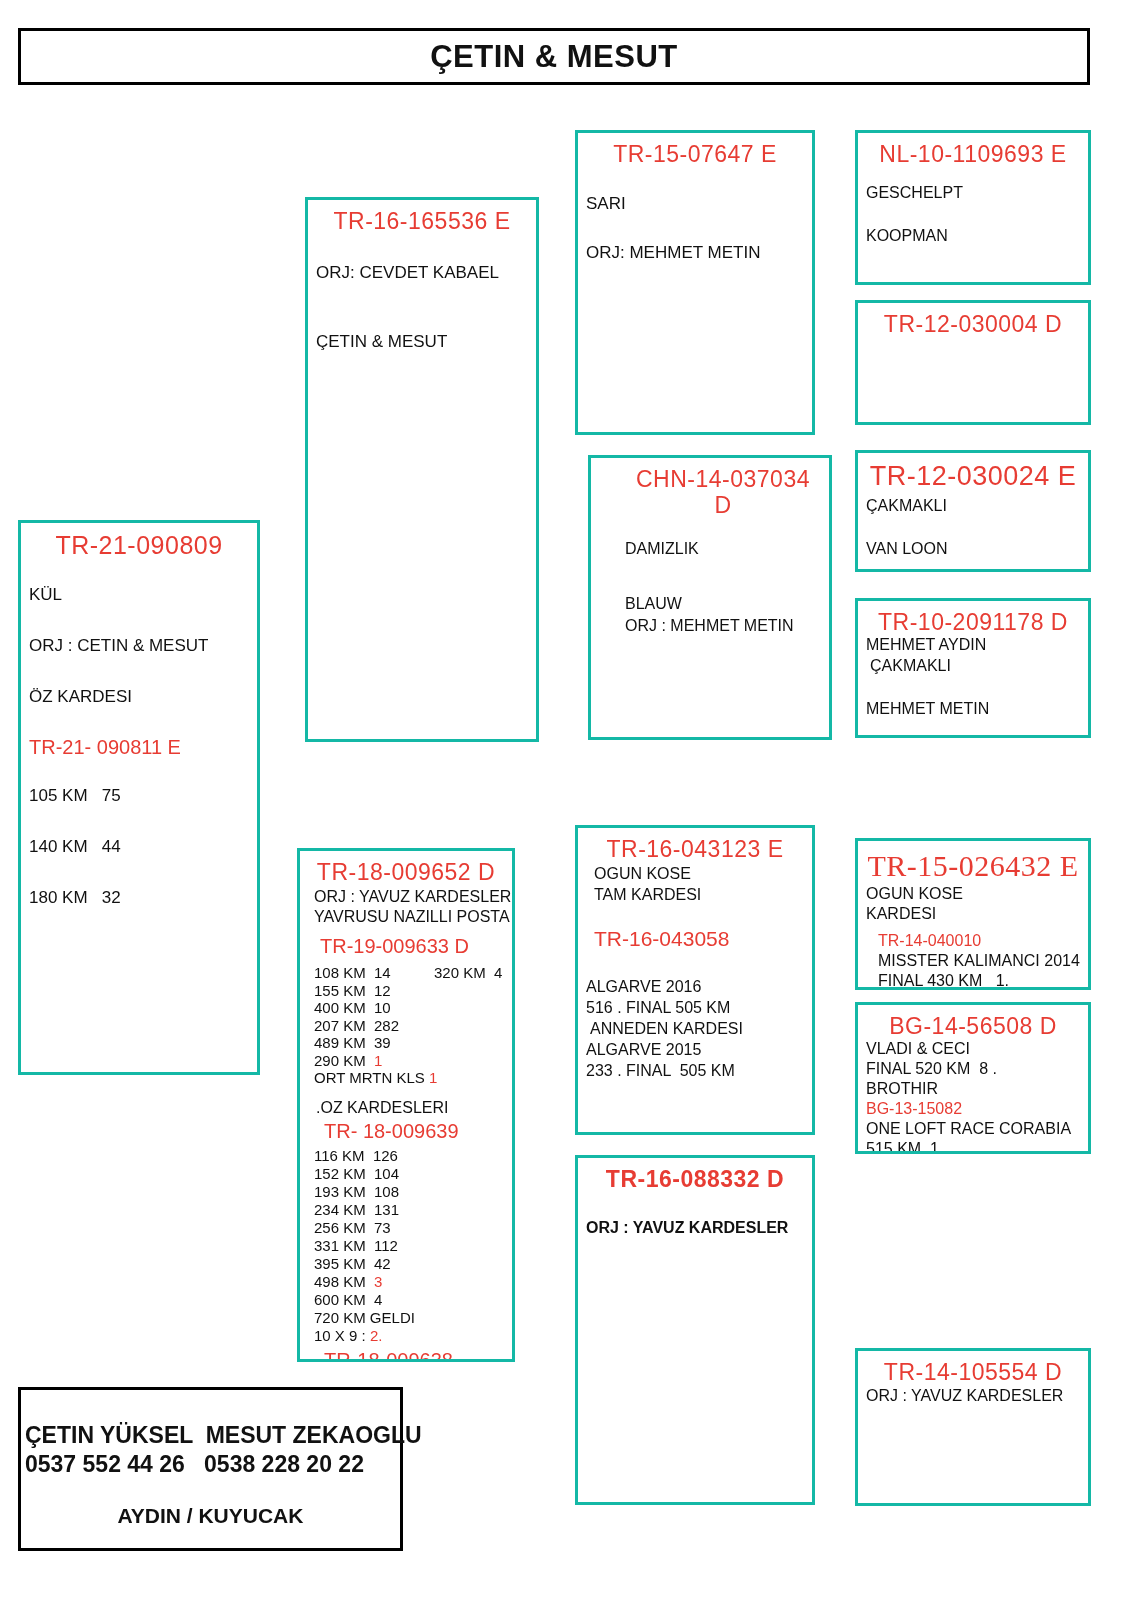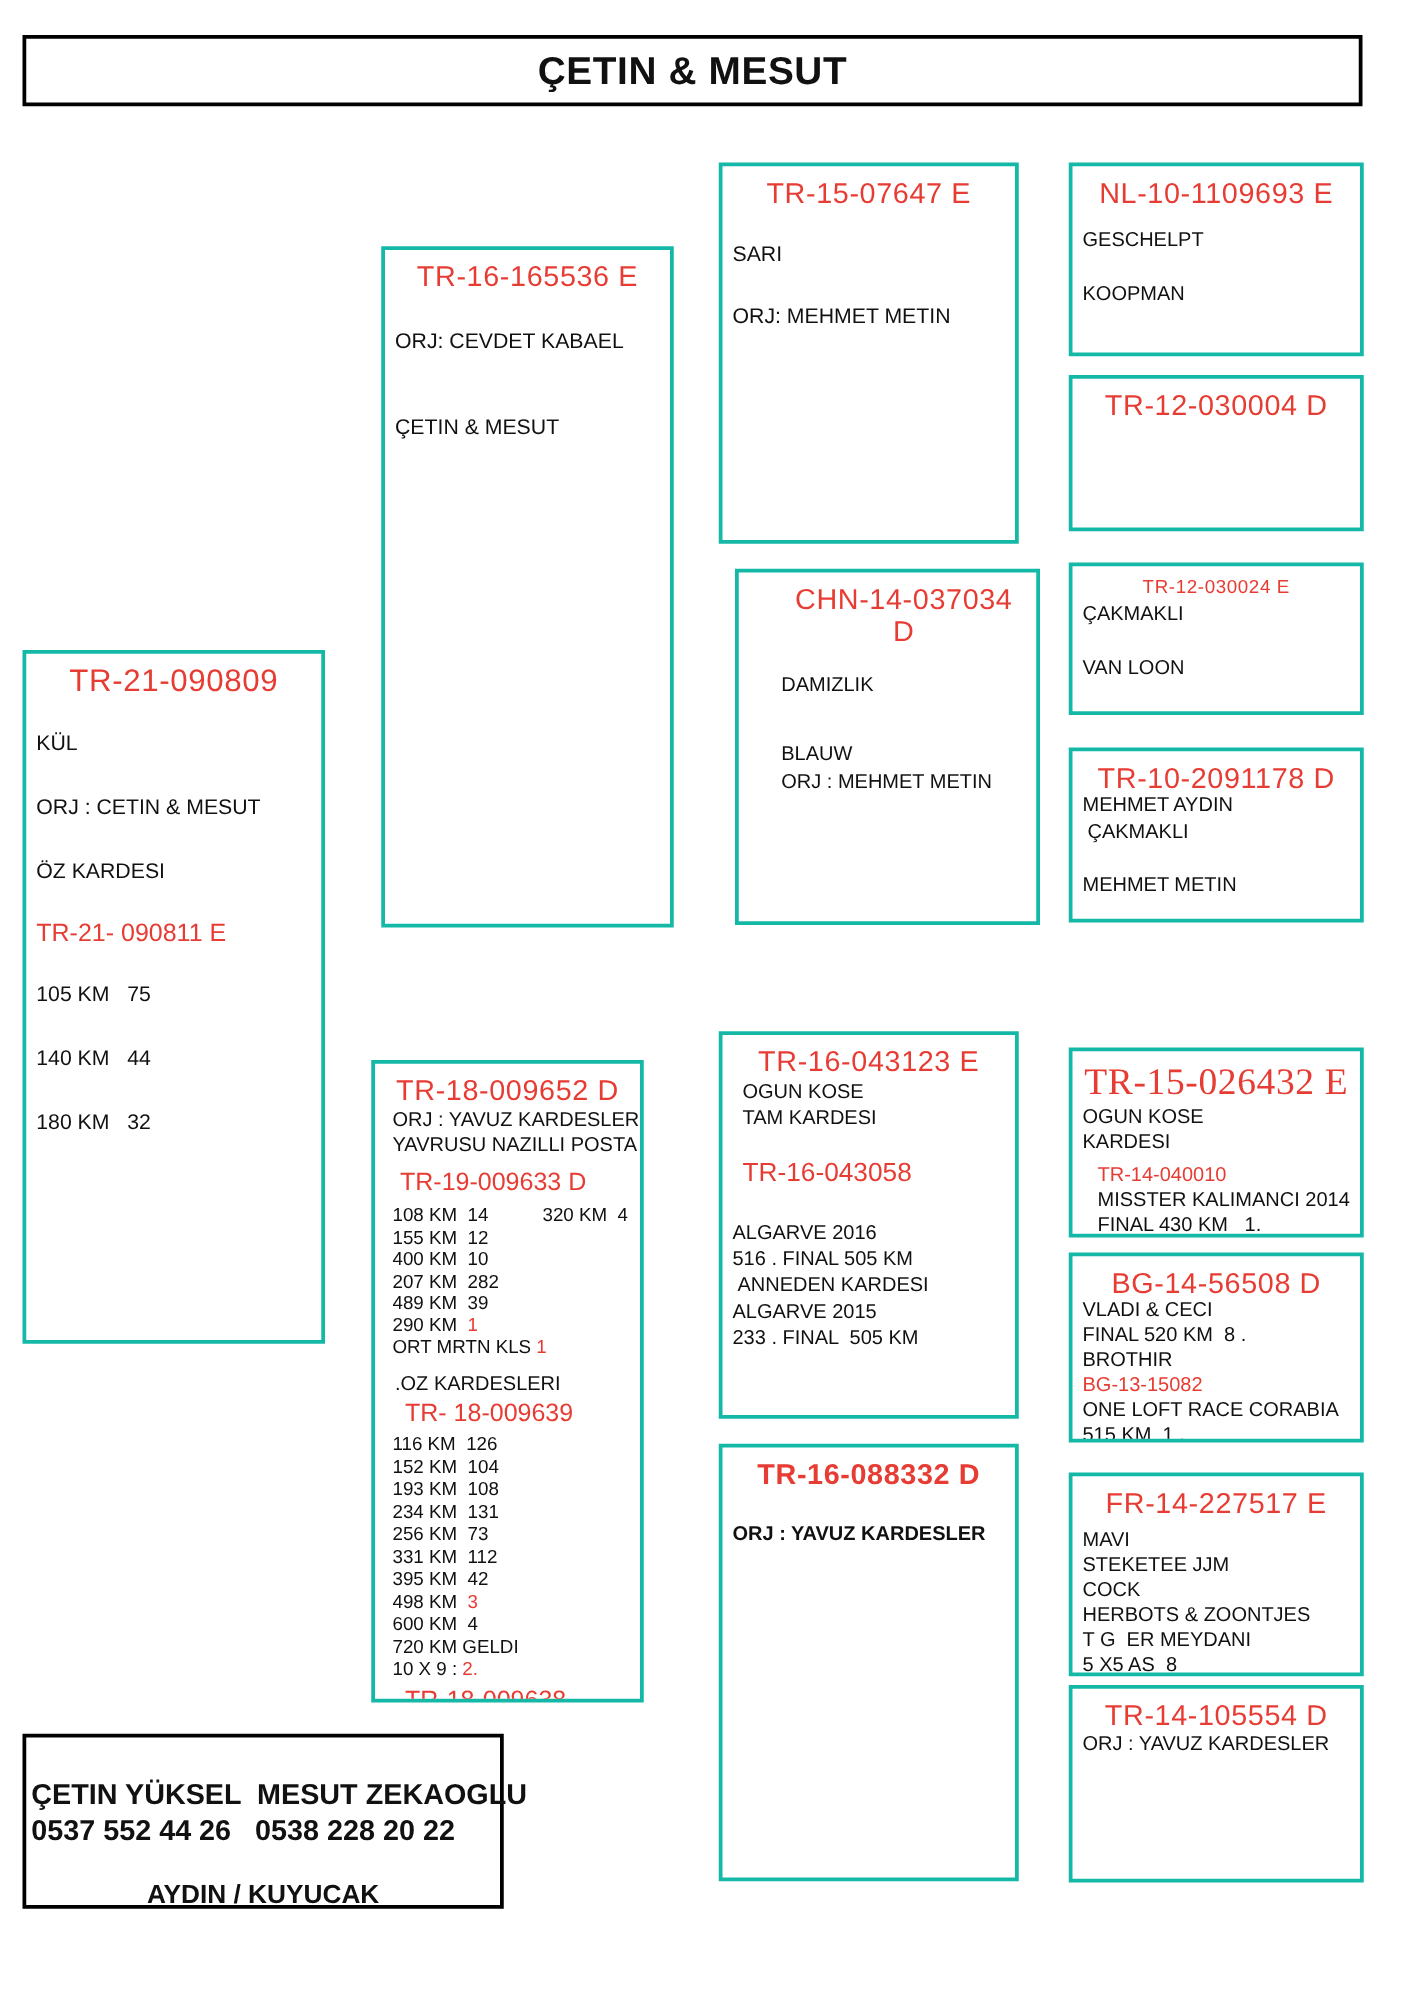--- a/index.html
+++ b/index.html
@@ -22,21 +22,21 @@
   .b17{font-size:17px;line-height:21px;}
   .b16{font-size:16px;line-height:19px;}
   .b15{font-size:15px;line-height:17px;}
   .r20{font-size:20px;line-height:24px;color:var(--red,#e73c33);}
   .r21{font-size:21px;line-height:25px;color:var(--red,#e73c33);}
   .r16{font-size:16px;line-height:19px;color:var(--red,#e73c33);}
   .seg{white-space:pre;}
   .seg.red{color:var(--red,#e73c33);}
   .col1{display:inline-block;min-width:120px;}
   #contact{
-    position:absolute;left:18px;top:1387px;width:385px;height:140px;
+    position:absolute;left:18px;top:1387px;width:385px;height:164px;
     border:3px solid #000;box-sizing:border-box;padding:0 4px;font-weight:bold;
   }
   #contact .c1{margin-top:32px;font-size:23px;white-space:pre;}
   #contact .c2{margin-top:2px;font-size:23px;white-space:pre;}
   #contact .c3{margin-top:26px;font-size:21px;text-align:center;}
 </style>
 </head>
 <body>
 
 <div id="sheet">
@@ -61,21 +61,21 @@
     </div>
     <div class="pbox" style="left: 305px; top: 197px; width: 234px; height: 545px;">
       <div class="ptitle" style="font-size: 23px;">TR-16-165536 E</div>
       <div class="line b17" style="margin-top: 28px;"><span class="seg">ORJ: CEVDET KABAEL</span></div>
       <div class="line b17" style="margin-top: 48px;"><span class="seg">ÇETIN &amp; MESUT</span></div>
     </div>
     <div class="pbox" style="left: 855px; top: 300px; width: 236px; height: 125px;">
       <div class="ptitle" style="font-size: 23px;">TR-12-030004 D</div>
     </div>
     <div class="pbox" style="left: 855px; top: 450px; width: 236px; height: 122px;">
-      <div class="ptitle" style="font-size: 15px;">TR-12-030024 E</div>
+      <div class="ptitle" style="font-size: 27px;">TR-12-030024 E</div>
       <div class="line b16" style="margin-top: 4px;"><span class="seg">ÇAKMAKLI</span></div>
       <div class="line b16" style="margin-top: 24px;"><span class="seg">VAN LOON</span></div>
     </div>
     <div class="pbox" style="left: 588px; top: 455px; width: 244px; height: 285px; padding-left: 34px;">
       <div class="ptitle" style="font-size: 23px;">CHN-14-037034 D</div>
       <div class="line b16" style="margin-top: 20px;"><span class="seg">DAMIZLIK</span></div>
       <div class="line b16" style="margin-top: 36px;"><span class="seg">BLAUW</span></div>
       <div class="line b16" style="margin-top: 3px;"><span class="seg">ORJ : MEHMET METIN</span></div>
     </div>
     <div class="pbox" style="left: 855px; top: 598px; width: 236px; height: 140px;">
@@ -145,26 +145,17 @@
       <div class="line b16" style="margin-top: 1px;"><span class="seg">FINAL 520 KM  8 .</span></div>
       <div class="line b16" style="margin-top: 1px;"><span class="seg">BROTHIR</span></div>
       <div class="line r16" style="margin-top: 1px;"><span class="seg red">BG-13-15082</span></div>
       <div class="line b16" style="margin-top: 1px;"><span class="seg">ONE LOFT RACE CORABIA</span></div>
       <div class="line b16" style="margin-top: 1px;"><span class="seg">515 KM  1 .</span></div>
     </div>
     <div class="pbox" style="left: 575px; top: 1155px; width: 240px; height: 350px; font-weight: bold;">
       <div class="ptitle" style="font-size: 23px;">TR-16-088332 D</div>
       <div class="line b16" style="margin-top: 26px;"><span class="seg">ORJ : YAVUZ KARDESLER</span></div>
     </div>
-    <div class="pbox" style="left: 855px; top: 1178px; width: 236px; height: 163px;">
-      <div class="ptitle" style="font-size: 23px;">FR-14-227517 E</div>
-      <div class="line b16" style="margin-top: 8px;"><span class="seg">MAVI</span></div>
-      <div class="line b16" style="margin-top: 1px;"><span class="seg">STEKETEE JJM</span></div>
-      <div class="line b16" style="margin-top: 1px;"><span class="seg">COCK</span></div>
-      <div class="line b16" style="margin-top: 1px;"><span class="seg">HERBOTS &amp; ZOONTJES</span></div>
-      <div class="line b16" style="margin-top: 1px;"><span class="seg">T G  ER MEYDANI</span></div>
-      <div class="line b16" style="margin-top: 1px;"><span class="seg">5 X5 AS  8</span></div>
-    </div>
     <div class="pbox" style="left: 855px; top: 1348px; width: 236px; height: 158px;">
       <div class="ptitle" style="font-size: 23px;">TR-14-105554 D</div>
       <div class="line b16" style="margin-top: 1px;"><span class="seg">ORJ : YAVUZ KARDESLER</span></div>
     </div>
   </div>
 
 </body></html>

